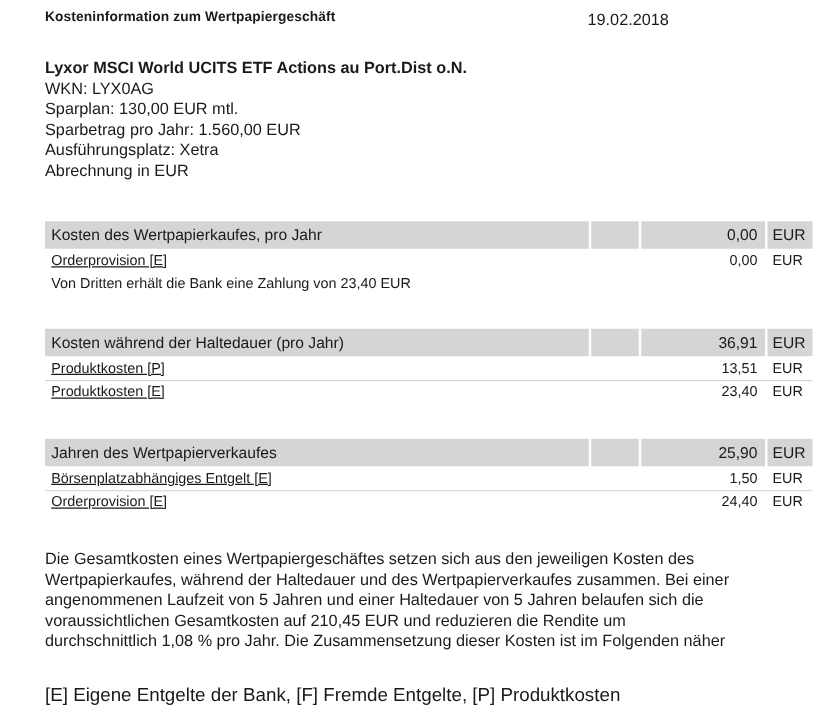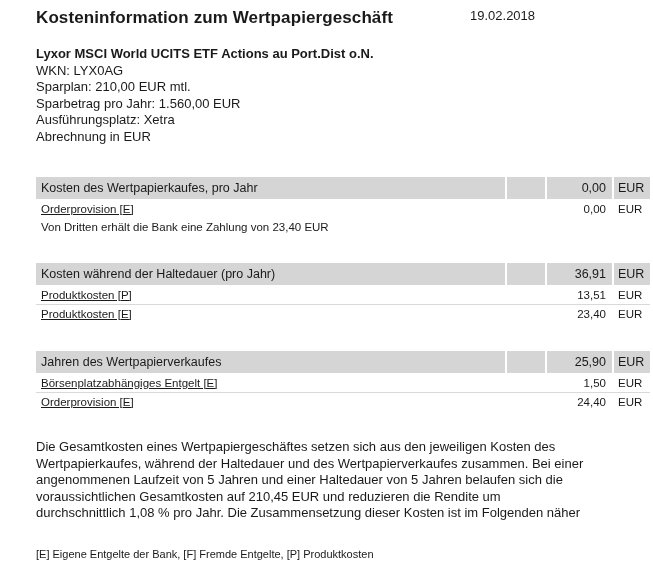--- a/index.html
+++ b/index.html
@@ -7,71 +7,71 @@
   body {
     width: 653px; height: 575px;
     font-family: "Liberation Sans", "DejaVu Sans", sans-serif;
     color: #1a1a1a;
     overflow: hidden;
   }
   .doc { position: relative; width: 653px; height: 575px; }
 
   
   .doc-header { position: absolute; top: 8px; left: 36px; right: 3px; height: 18px; }
-  .doc-title { font-size: 17px; font-weight: bold; letter-spacing: 0.1px; }
+  .doc-title { font-size: 11px; font-weight: bold; letter-spacing: 0.1px; }
   .doc-date { position: absolute; left: 434px; top: 0; font-size: 13px; font-weight: normal; }
 
   
   .instrument { position: absolute; top: 46px; left: 36px; right: 3px; font-size: 13px; line-height: 16.5px; }
   .instrument-name { font-weight: bold; }
   .instrument-details { white-space: pre-line; }
 
   
   .cost-table { position: absolute; left: 36px; width: 614px; }
   .t1 { top: 177px; }
   .t2 { top: 263px; }
   .t3 { top: 351px; }
 
   .bar { display: flex; gap: 2px; height: 22px; font-size: 12.5px; font-weight: normal; }
   .bar > div { background: #d5d5d5; display: flex; align-items: center; }
   .cell-label { flex: 1 1 auto; padding-left: 5px; }
   .cell-spacer { width: 38px; }
-  .cell-value { width: 65px; justify-content: flex-end; padding-right: 6px; }
+  .cell-value { width: 99px; justify-content: flex-end; padding-right: 6px; }
   .cell-cur { width: 36px; padding-left: 4px; }
 
   .row { display: flex; gap: 2px; height: 19px; align-items: center; font-size: 11.5px; }
   .row + .row { border-top: 1px solid #d9d9d9; }
   .row .cell-label { padding-left: 5px; text-decoration: underline; }
   .row .cell-value { display: flex; justify-content: flex-end; padding-right: 6px; }
   .row .cell-cur { display: flex; padding-left: 4px; }
   .row > div { display: flex; align-items: center; }
 
   .table-note { padding: 3px 0 0 5px; font-size: 11.5px; }
 
   
   .summary { position: absolute; top: 439px; left: 36px; width: 605px;
              font-size: 13px; line-height: 16.5px; white-space: pre-line; }
 
   
-  .legend { position: absolute; top: 548px; left: 36px; font-size: 11px; }
+  .legend { position: absolute; top: 548px; left: 36px; font-size: 15px; }
 </style>
 </head>
 <body>
 
 <div class="doc">
 
   <div class="doc-header">
     <div class="doc-title">Kosteninformation zum Wertpapiergeschäft</div>
     <div class="doc-date">19.02.2018</div>
   </div>
 
   <div class="instrument">
     <div class="instrument-name">Lyxor MSCI World UCITS ETF Actions au Port.Dist o.N.</div>
     <div class="instrument-details">WKN: LYX0AG
-Sparplan: 210,00 EUR mtl.
+Sparplan: 130,00 EUR mtl.
 Sparbetrag pro Jahr: 1.560,00 EUR
 Ausführungsplatz: Xetra
 Abrechnung in EUR</div>
   </div>
 
   <div class="cost-table t1">
     <div class="bar">
       <div class="cell-label">Kosten des Wertpapierkaufes, pro Jahr</div>
       <div class="cell-spacer"></div>
       <div class="cell-value">0,00</div>

